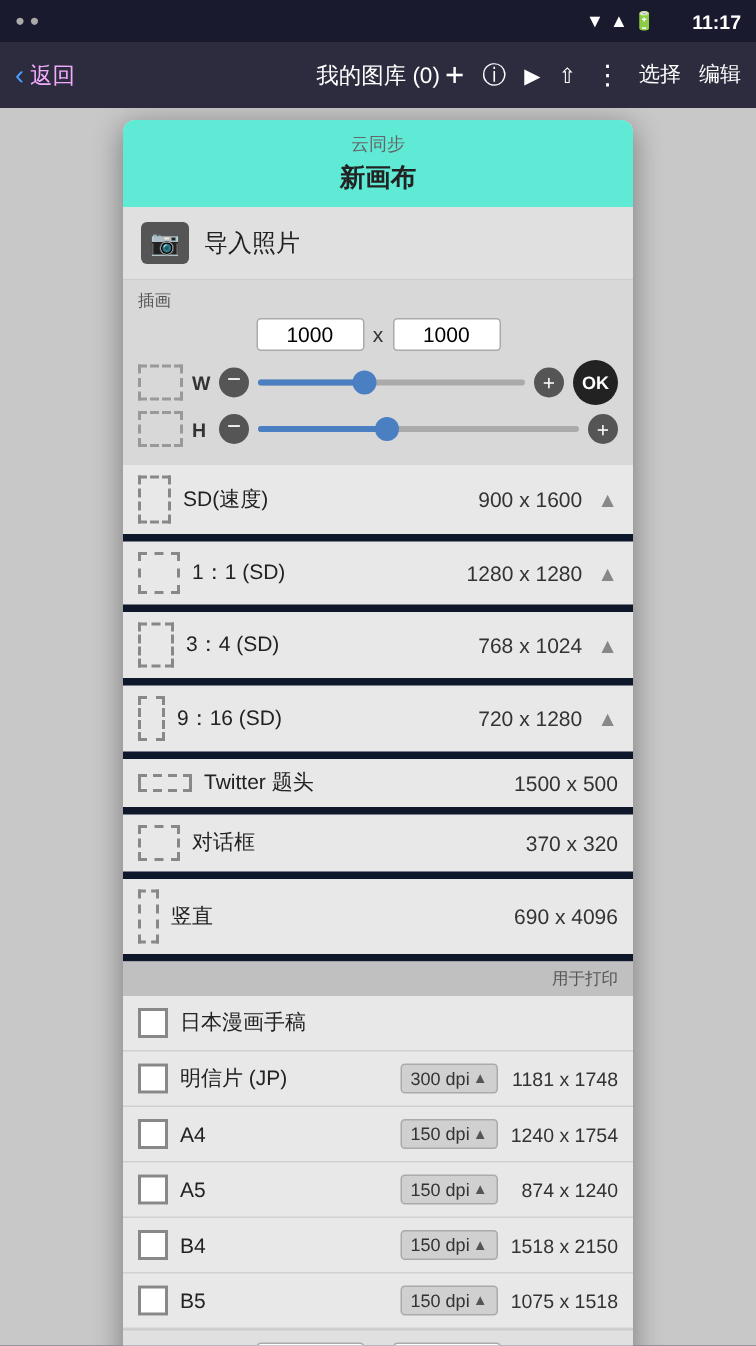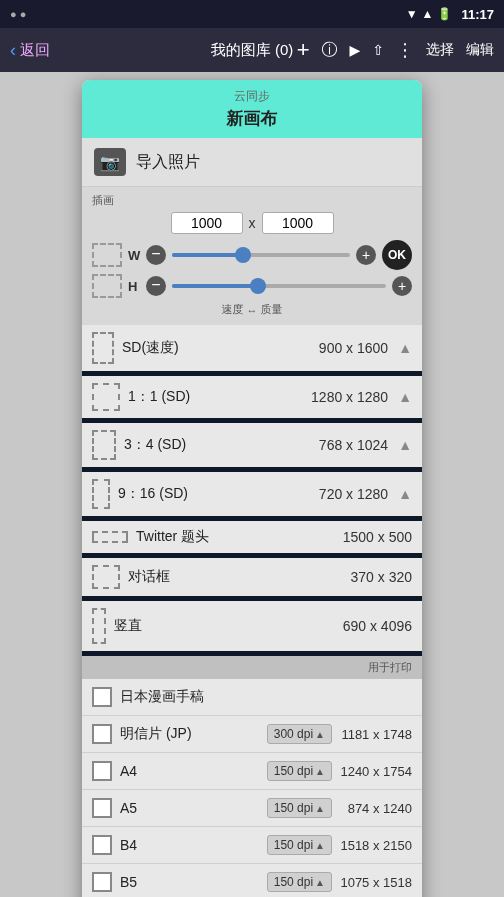--- a/index.html
+++ b/index.html
@@ -362,21 +362,21 @@
   </style>
 </head>
 <body>
 
 <div class="status-bar">
   <div style="font-size:11px; color:#aaa;">● ●</div>
   <div class="status-icons">
     <span style="font-size:12px;">▼</span>
     <span style="font-size:12px;">▲</span>
     <span style="font-size:12px;">🔋</span>
-    <span style="font-size:13px; font-weight:bold; color:white; margin-left:5px;">11:17</span>
+    <span style="font-size:13px; font-weight:bold; color:white; margin-left:20px;">11:17</span>
   </div>
 </div>
 
 <div class="top-nav">
   <div class="nav-left">
     <span style="font-size:18px; color:#4a9eff;">‹</span>
     <span style="color:#f0abfc;">返回</span>
   </div>
   <div class="nav-center">我的图库 (0)</div>
   <div class="nav-right">
@@ -431,21 +431,20 @@
           <span class="wh-letter">H</span>
           <button class="minus-btn">−</button>
           <div class="slider-track">
             <div class="slider-fill" style="width:40%;"></div>
             <div class="slider-thumb" style="left:40%;"></div>
           </div>
           <button class="plus-btn">+</button>
         </div>
       </div>
 
-      <div class="speed-quality-label">速度 ↔ 质量</div>
     </div>
 
     <div class="preset-list">
       <div class="preset-item">
         <div class="preset-thumb" style="width:22px; height:32px;"></div>
         <span class="preset-name">SD(速度)</span>
         <span class="preset-size">900 x 1600</span>
         <span class="preset-arrow">▲</span>
       </div>
       <div class="preset-item">

